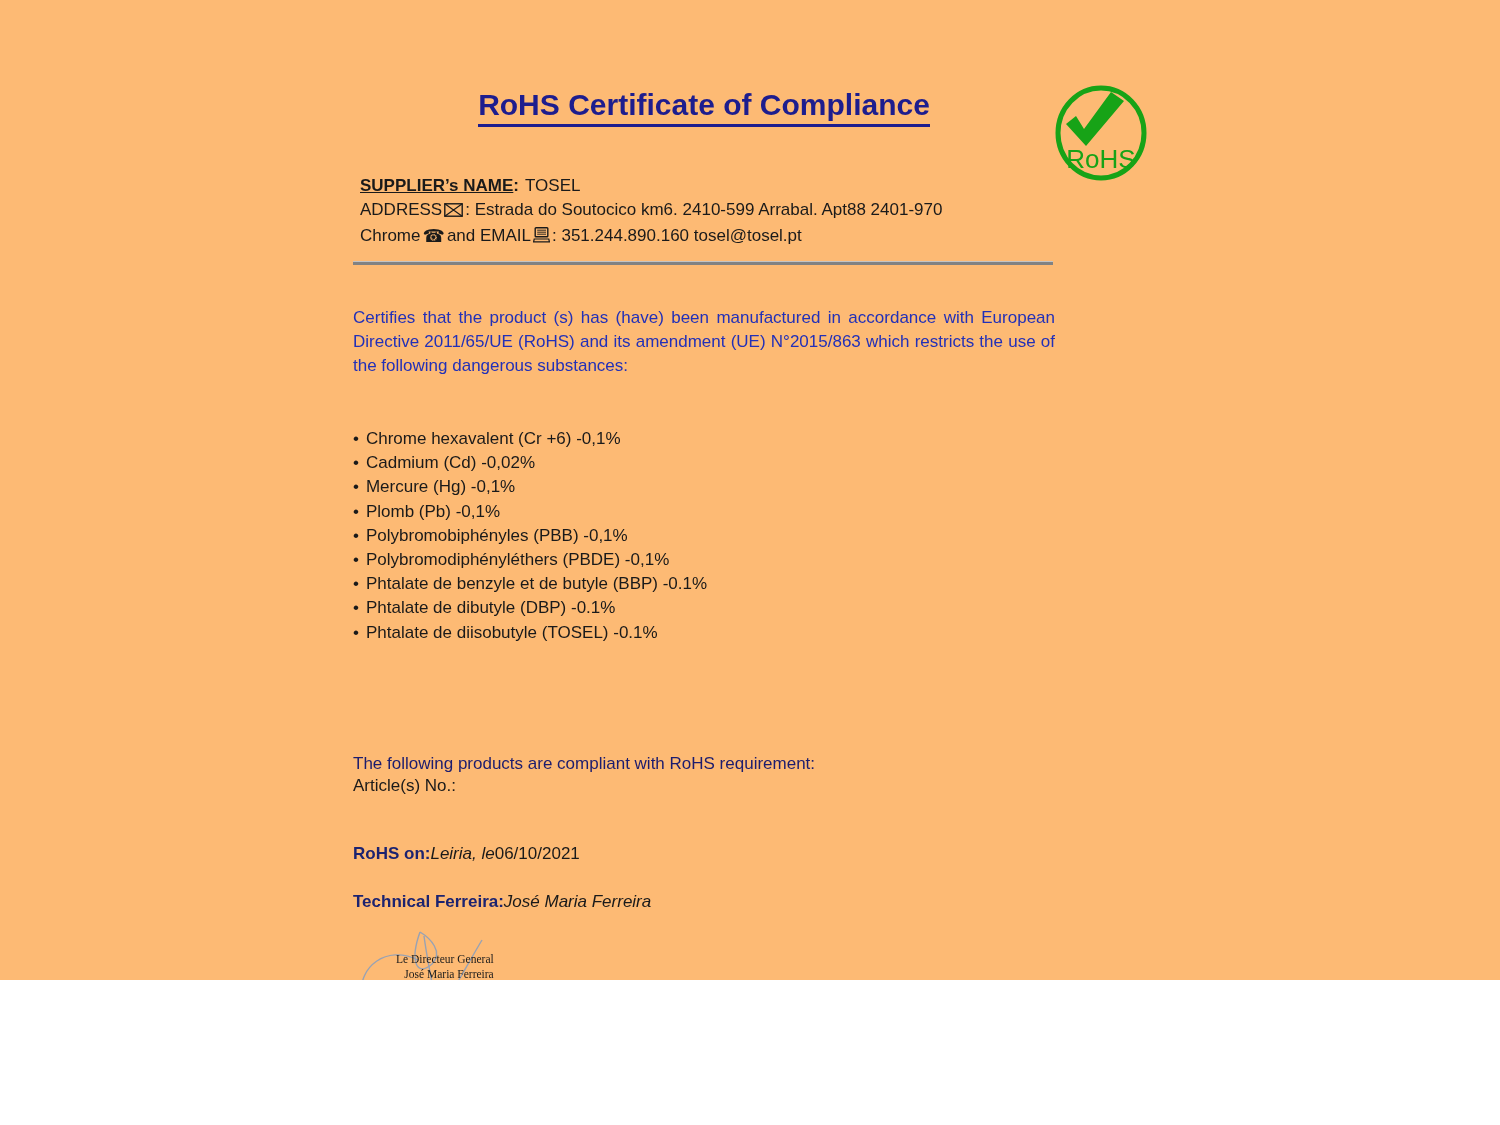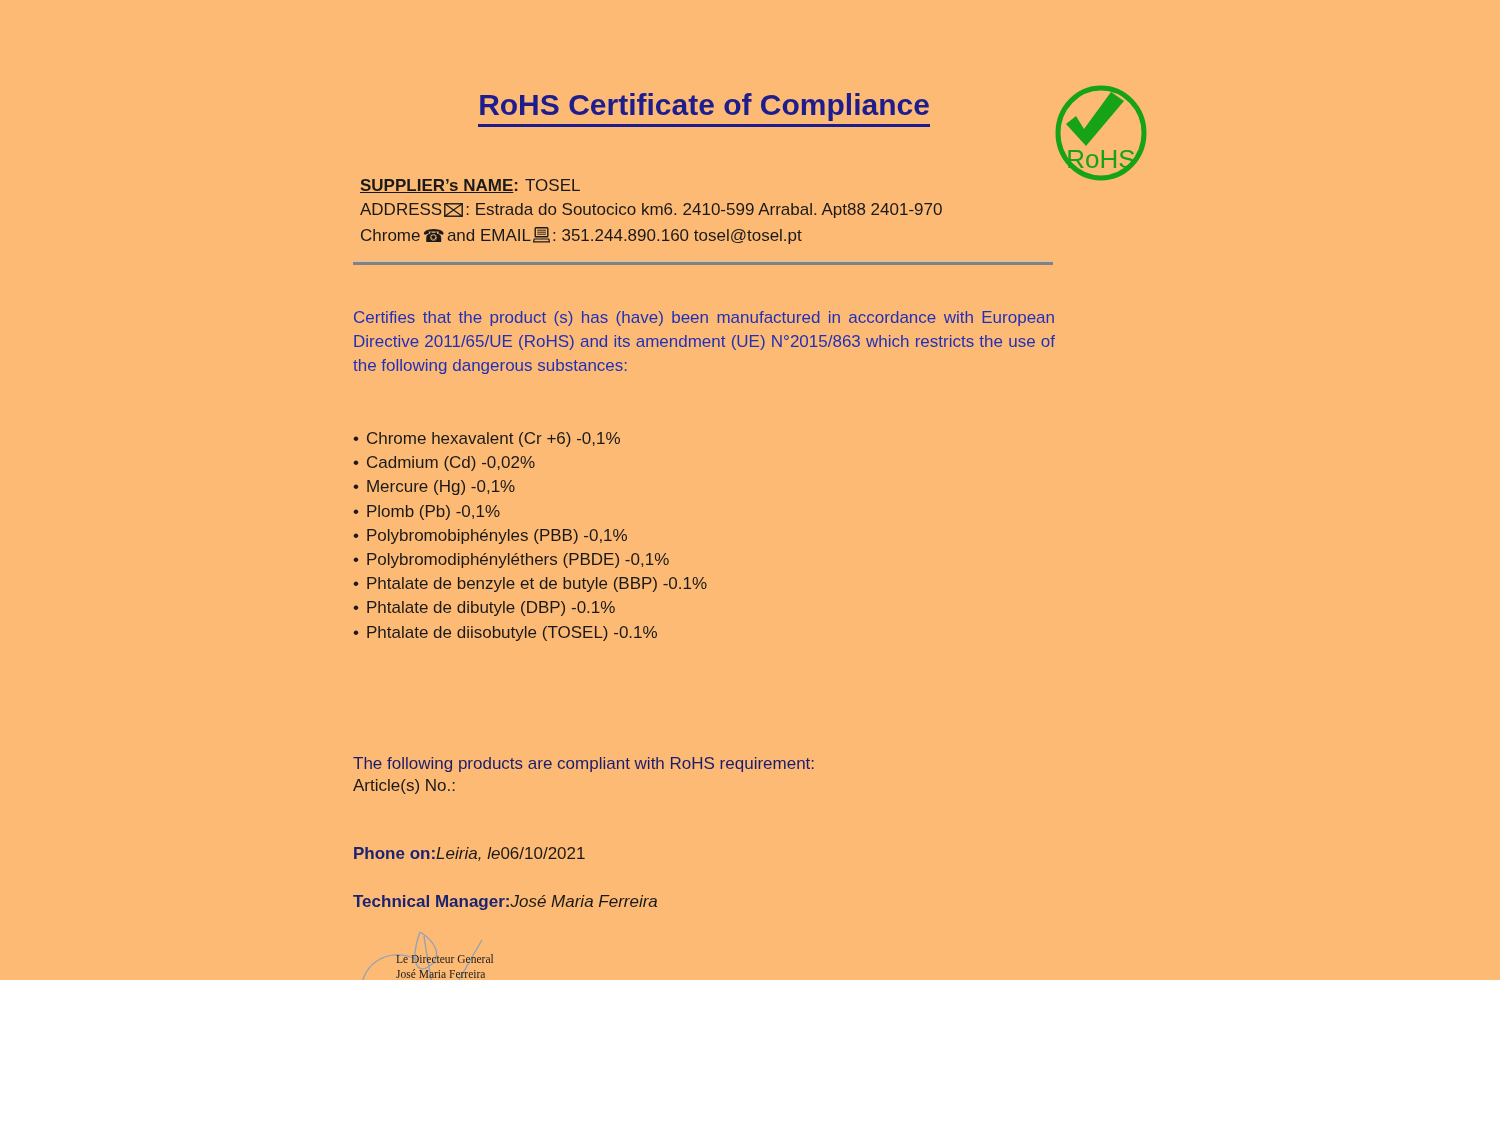--- a/index.html
+++ b/index.html
@@ -60,21 +60,21 @@
   .navy-bold{font-weight:bold;color:#1c2370;}
   .italic{font-style:italic;}
   .sp{margin-left:0;}
 
   
   .sig-svg{left:352px;top:918px;}
   .sig-text{
     left:396px;top:952px;
     font-family:"Liberation Serif", serif;
     font-size:11.5px;line-height:14.5px;
-    color:#1b1b1b;z-index:2;
+    color:#1b1b1b;z-index:2;text-align:right;
   }
 </style>
 </head>
 <body>
 
 <div class="page">
 
   <div class="abs title-wrap">
     <span class="title">RoHS Certificate of Compliance</span>
   </div>
@@ -121,25 +121,25 @@
       <li>Phtalate de benzyle et de butyle (BBP) -0.1%</li>
       <li>Phtalate de dibutyle (DBP) -0.1%</li>
       <li>Phtalate de diisobutyle (TOSEL) -0.1%</li>
     </ul>
   </div>
 
   <div class="abs following">The following products are compliant with RoHS requirement:</div>
   <div class="abs articles">Article(s) No.:</div>
 
   <div class="abs made-on">
-    <span class="navy-bold">Phone on:</span><span class="italic sp">Leiria, le</span><span class="sp">06/10/2021</span>
+    <span class="navy-bold">RoHS on:</span><span class="italic sp">Leiria, le</span><span class="sp">06/10/2021</span>
   </div>
 
   <div class="abs tech-mgr">
-    <span class="navy-bold">Technical Manager:</span><span class="italic sp">José Maria Ferreira</span>
+    <span class="navy-bold">Technical Ferreira:</span><span class="italic sp">José Maria Ferreira</span>
   </div>
 
   <div class="abs sig-svg">
     <svg width="200" height="140" viewBox="0 0 200 140">
       <g fill="none" stroke="#98a2b4" stroke-width="1.4">
         <path d="M68,14 C58,42 64,60 80,46 C92,34 78,20 68,14"></path>
         <path d="M66,42 C34,26 6,50 10,76 C14,104 48,106 62,90 C68,82 64,74 56,73"></path>
         <path d="M130,22 C112,52 94,88 68,122"></path>
         <path d="M72,18 C76,48 84,82 88,112"></path>
       </g>

